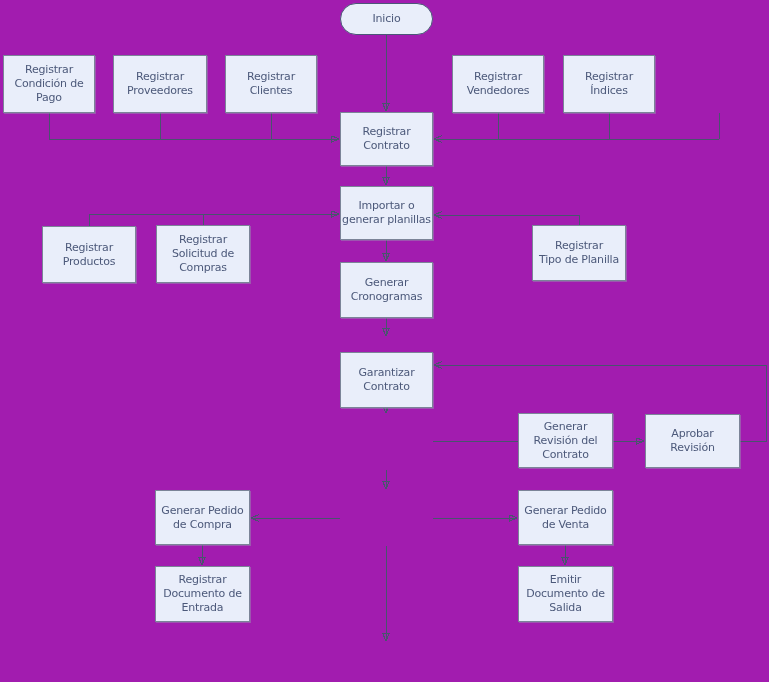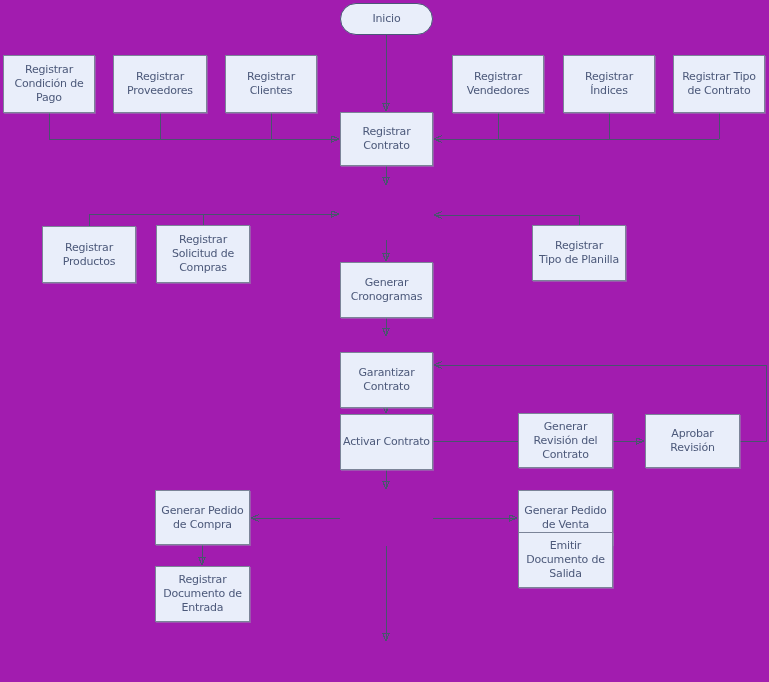--- a/index.html
+++ b/index.html
@@ -72,30 +72,29 @@
 Condición de
 Pago</div>
   <div class="node" style="left:113px;top:55px;width:94px;height:58px">Registrar
 Proveedores</div>
   <div class="node" style="left:225px;top:55px;width:92px;height:58px">Registrar
 Clientes</div>
   <div class="node" style="left:452px;top:55px;width:92px;height:58px">Registrar
 Vendedores</div>
   <div class="node" style="left:563px;top:55px;width:92px;height:58px">Registrar
 Índices</div>
-  <div class="node" style="left:673px;top:55px;width:92px;height:58px">Registrar Tipo
-de Contrato</div>
 
   <div class="node" style="left:340px;top:112px;width:93px;height:54px">Registrar
 Contrato</div>
+  <div class="node" style="left:340px;top:186px;width:93px;height:54px">Importar o
+generar planillas</div>
   <div class="node" style="left:340px;top:262px;width:93px;height:56px">Generar
 Cronogramas</div>
   <div class="node" style="left:340px;top:352px;width:93px;height:56px">Garantizar
 Contrato</div>
-  <div class="node" style="left:340px;top:414px;width:93px;height:56px">Activar Contrato</div>
 
   <div class="node" style="left:42px;top:226px;width:94px;height:57px">Registrar
 Productos</div>
   <div class="node" style="left:156px;top:225px;width:94px;height:58px">Registrar
 Solicitud de
 Compras</div>
   <div class="node" style="left:532px;top:225px;width:94px;height:56px">Registrar
 Tipo de Planilla</div>
 
   <div class="node" style="left:518px;top:413px;width:95px;height:55px">Generar
@@ -104,17 +103,17 @@
   <div class="node" style="left:645px;top:414px;width:95px;height:54px">Aprobar
 Revisión</div>
 
   <div class="node" style="left:155px;top:490px;width:95px;height:55px">Generar Pedido
 de Compra</div>
   <div class="node" style="left:518px;top:490px;width:95px;height:55px">Generar Pedido
 de Venta</div>
   <div class="node" style="left:155px;top:566px;width:95px;height:56px">Registrar
 Documento de
 Entrada</div>
-  <div class="node" style="left:518px;top:532px;width:95px;height:56px">Emitir
+  <div class="node" style="left:518px;top:566px;width:95px;height:56px">Emitir
 Documento de
 Salida</div>
 
 </div>
 
 </body></html>

